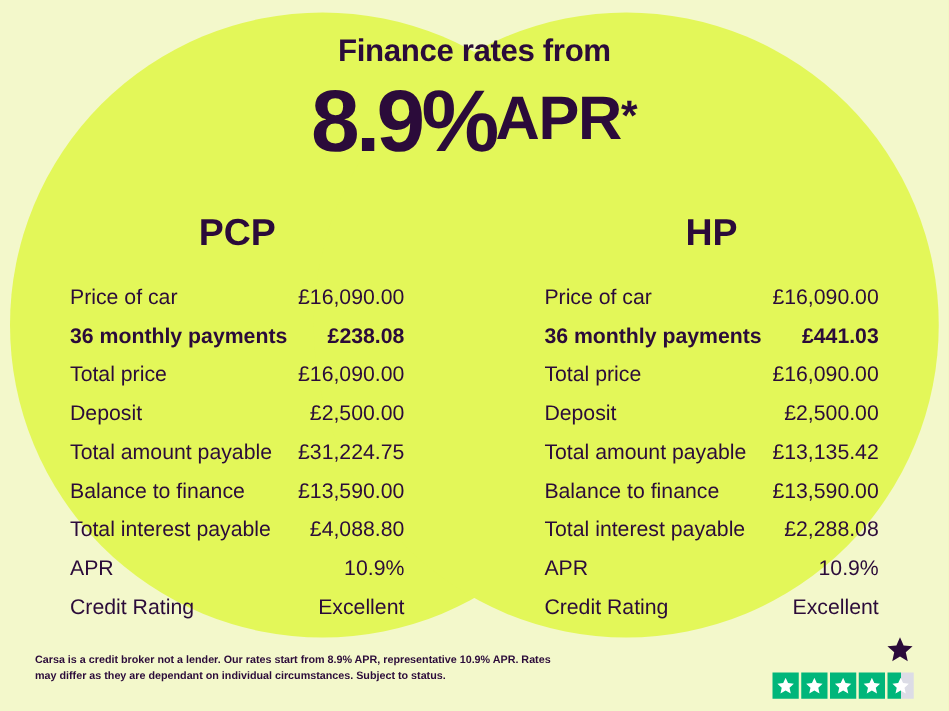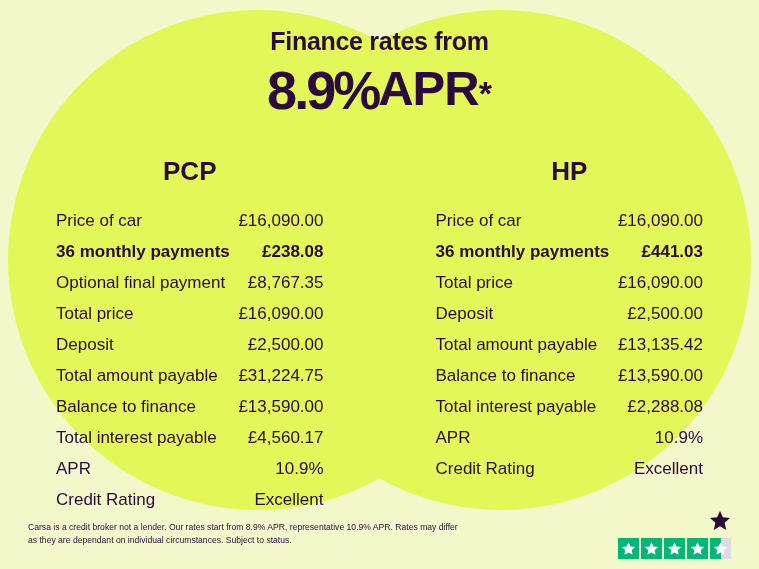--- a/index.html
+++ b/index.html
@@ -40,21 +40,21 @@
     letter-spacing: -0.3px;
     padding-top: 27px;
   }
   .rate-row {
     text-align: center;
     color: #2b0b3a;
     margin-top: 6px;
     white-space: nowrap;
   }
   .rate-big {
-    font-size: 54px;
+    font-size: 70px;
     font-weight: bold;
     letter-spacing: -3px;
     line-height: 1;
     vertical-align: middle;
   }
   .rate-apr {
     font-size: 49px;
     font-weight: bold;
     letter-spacing: -1px;
     vertical-align: middle;
@@ -71,21 +71,21 @@
 
   .cols {
     display: flex;
     margin-top: 38px;
     padding: 0 0px;
   }
   .col { width: 50%; padding: 0 56px; }
   .col-title {
     text-align: center;
     color: #2b0b3a;
-    font-size: 26px;
+    font-size: 30px;
     font-weight: bold;
     margin-bottom: 18px;
   }
   .row {
     display: flex;
     justify-content: space-between;
     align-items: baseline;
     color: #2b0b3a;
     font-size: 17px;
     padding: 5.5px 0;
@@ -101,21 +101,21 @@
     display: flex;
     align-items: center;
     justify-content: space-between;
     padding: 0 28px 10px 28px;
     z-index: 5;
   }
   .disclaimer {
     color: #2b0b3a;
     font-size: 8.6px;
     line-height: 1.5;
-    font-weight: normal;
+    font-weight: bold;
     max-width: 430px;
   }
   .trustpilot {
     display: flex;
     flex-direction: column;
     align-items: flex-end;
     gap: 3px;
   }
   .tp-top {
     display: flex;
@@ -160,42 +160,38 @@
 
         <div class="row">
           <span class="label">Price of car</span>
           <span class="value">£16,090.00</span>
         </div>
         <div class="row bold">
           <span class="label">36 monthly payments</span>
           <span class="value">£238.08</span>
         </div>
         <div class="row">
-          <span class="label">Optional final payment</span>
-          <span class="value">£8,767.35</span>
-        </div>
-        <div class="row">
           <span class="label">Total price</span>
           <span class="value">£16,090.00</span>
         </div>
         <div class="row">
           <span class="label">Deposit</span>
           <span class="value">£2,500.00</span>
         </div>
         <div class="row">
           <span class="label">Total amount payable</span>
           <span class="value">£31,224.75</span>
         </div>
         <div class="row">
           <span class="label">Balance to finance</span>
           <span class="value">£13,590.00</span>
         </div>
         <div class="row">
           <span class="label">Total interest payable</span>
-          <span class="value">£4,560.17</span>
+          <span class="value">£4,088.80</span>
         </div>
         <div class="row">
           <span class="label">APR</span>
           <span class="value">10.9%</span>
         </div>
         <div class="row">
           <span class="label">Credit Rating</span>
           <span class="value">Excellent</span>
         </div>
       </div>

